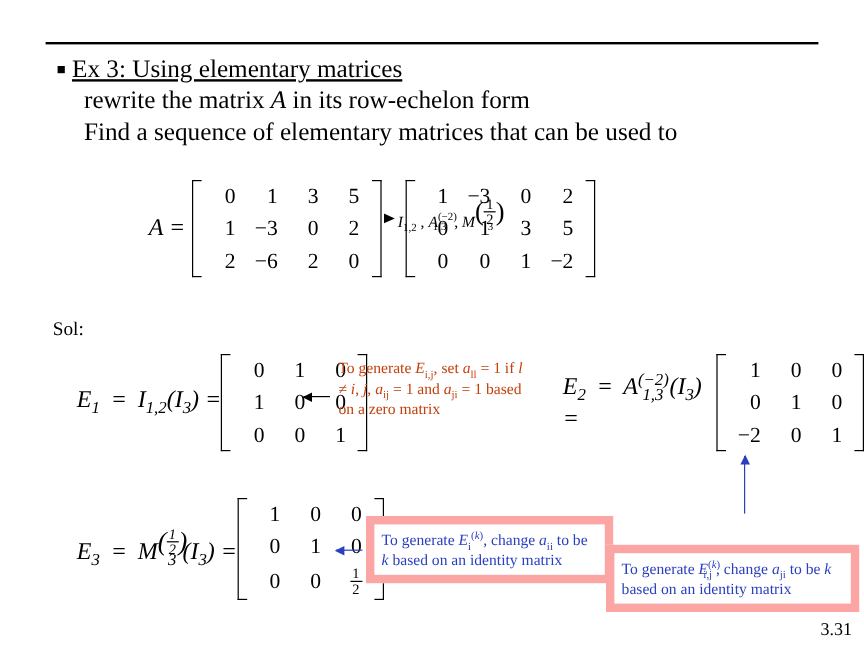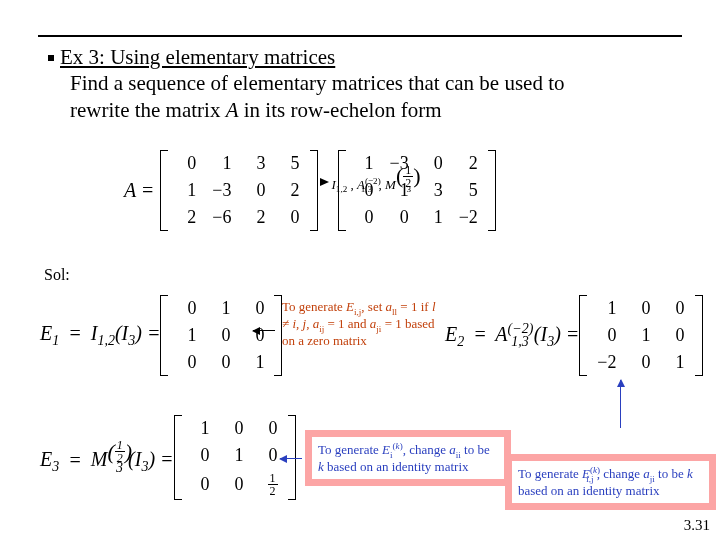--- a/index.html
+++ b/index.html
@@ -169,33 +169,34 @@
   .paren-frac {
     display: inline-flex;
     align-items: center;
     font-size: 18px;
   }
   .paren-frac .p { font-size: 22px; line-height: 1; }
   .tiny { font-size: 13px; }
   .op-label {
     font-style: italic;
     font-size: 20px;
+    margin-left: 24px;
   }
 </style>
 </head>
 <body>
 
 <div class="rule"></div>
 
 <div class="heading">
   <span class="bullet"></span><span class="u">Ex 3: Using elementary matrices</span>
-  <span class="indent">Find a sequence of elementary matrices that can be used to</span>
   <span class="indent">
     <span>rewrite the matrix </span><span class="mi">A</span><span> in its row-echelon form</span>
   </span>
+  <span class="indent">Find a sequence of elementary matrices that can be used to</span>
 </div>
 
 <div class="math-row" style="left:124px; top:150px;">
   <span class="lbl"><span class="mi">A</span> =</span>
   <span class="brk-wrap">
     <span class="brk-l"></span>
     <table class="mat">
         <tbody>
           <tr>
             <td>0</td>

